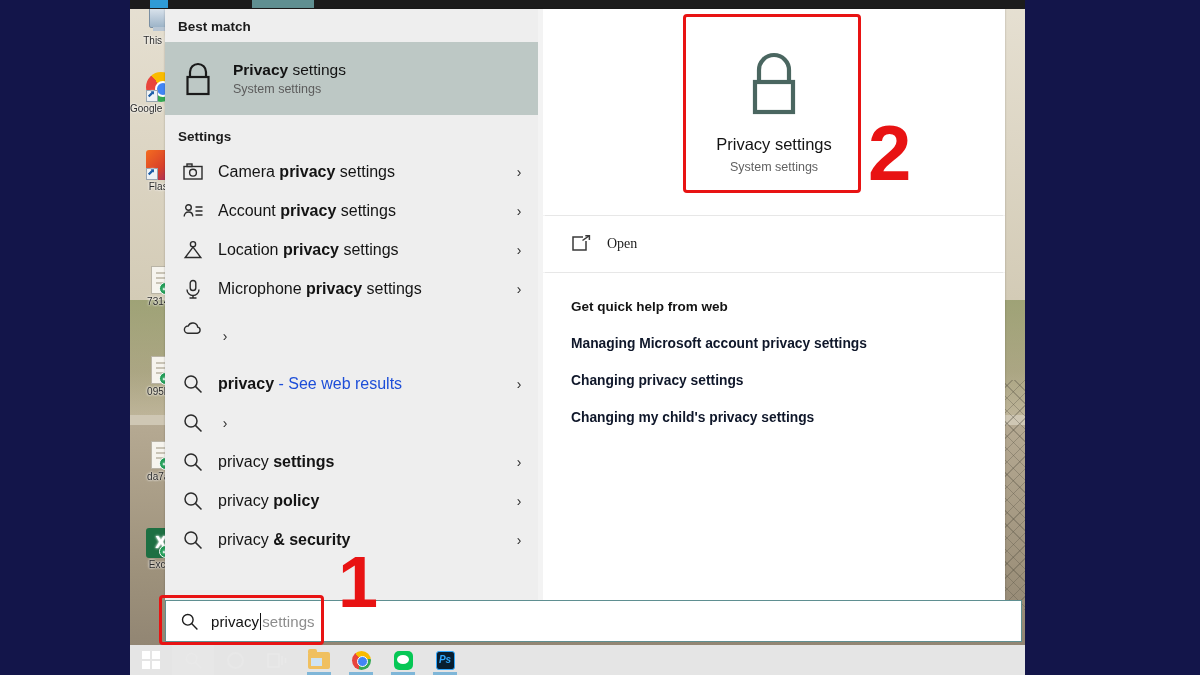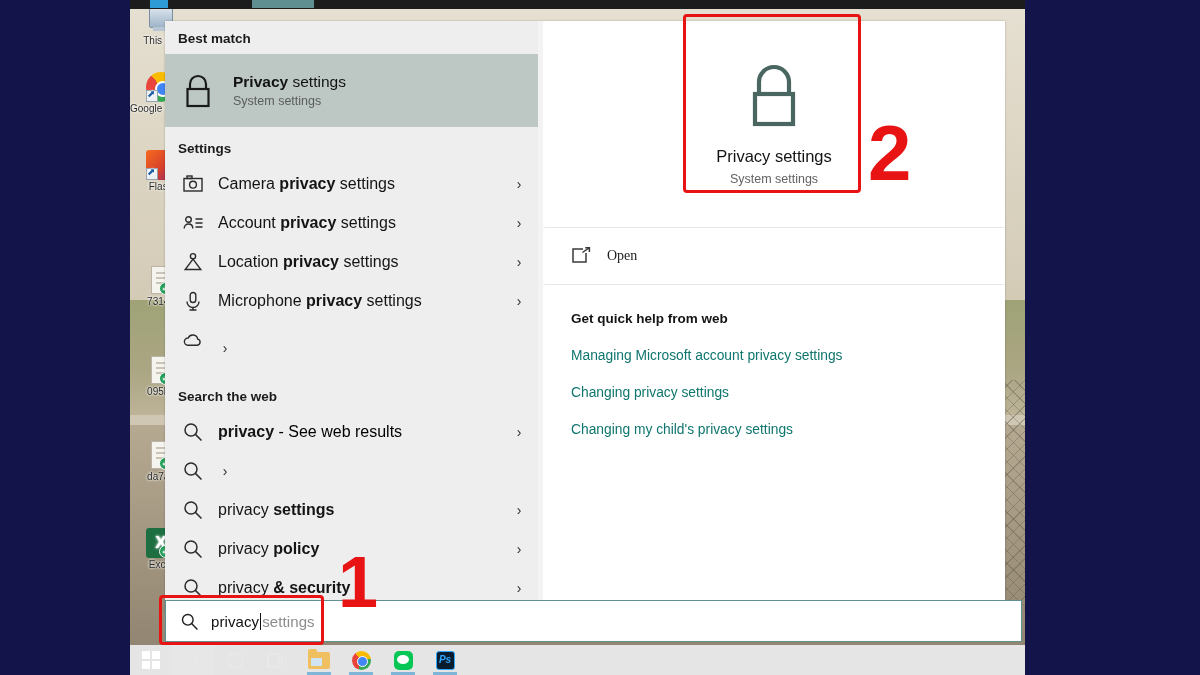--- a/index.html
+++ b/index.html
@@ -101,21 +101,20 @@
   }
   .top-tab-blue { position:absolute; left:150px; top:0; width:18px; height:8px; background:#2f9bd6; }
   .top-tab-teal { position:absolute; left:252px; top:0; width:62px; height:8px; background:#5f8f91; }
 
   
   .flyout {
     position:absolute; left:165px; top:9px; width:840px; height:591px;
     background:#eeeeee;
     box-shadow:0 0 2px rgba(0,0,0,.25);
     display:flex;
-    margin-top:12px;
   }
   .left-pane {
     width:373px; height:100%; background:#eeeeee; position:relative;
     overflow:hidden;
   }
   .right-pane {
     width:467px; height:100%; background:#f3f3f3; position:relative;
     padding-left:5px;
   }
 
@@ -139,21 +138,21 @@
   .row {
     display:flex; align-items:center; height:39px;
     padding:0 12px 0 17px; gap:14px; cursor:default;
   }
   .row.tall { height:56px; align-items:center; }
   .row .r-icon { width:22px; height:22px; flex:none; position:relative; color:#2b2b2b; }
   .row .r-label {
     flex:1; font-size:16px; color:#141414; line-height:17px;
   }
   .row .r-label b { font-weight:bold; }
-  .row .r-label .dim { color:#000000; }
+  .row .r-label .dim { color:#1d4ed8; }
   .row .chev { font-size:14px; color:#2b2b2b; flex:none; width:14px; text-align:center; }
 
   
   .r-icon svg, .bm-lock svg { display:block; width:100%; height:100%; }
 
   
   .preview-card {
     height:206px; background:#ffffff; display:flex; flex-direction:column;
     align-items:center; justify-content:center;
   }
@@ -165,21 +164,21 @@
 
   .open-row {
     height:56px; background:#fff; display:flex; align-items:center;
     gap:16px; padding-left:28px;font-family:Liberation Serif, serif;
   }
   .open-icon { width:20px; height:18px; position:relative; }
   .open-label { font-size:14px; color:#1b1b1b; }
 
   .help-block { background:#fff; padding:26px 0 0 28px; height:328px; }
   .help-head { font-size:13.5px; font-weight:bold; color:#141414; margin-bottom:22px; }
-  .help-link { font-size:13.8px; color:#0f766e; margin-bottom:22px; cursor:default; }
+  .help-link { font-size:13.8px; color:#0f172a; margin-bottom:22px; cursor:default;font-weight:bold; }
 
   
   .searchbar {
     position:absolute; left:165px; top:600px; width:857px; height:42px;
     background:#ffffff; border:1px solid #5f8f91;
     display:flex; align-items:center; padding-left:14px; gap:12px;
   }
   .sb-icon { width:19px; height:19px; flex:none; }
   .sb-text { font-size:15px; color:#111; letter-spacing:.1px; display:flex; align-items:center; }
   .sb-caret {
@@ -363,21 +362,20 @@
 
       <div class="row tall">
         <span class="r-icon" style="align-self:flex-start;margin-top:9px">
           <svg viewBox="0 0 22 22">
               <path d="M5.8 16.2a3.6 3.6 0 0 1 .4-7.2 5 5 0 0 1 9.5 1.1 3.1 3.1 0 0 1-.4 6.1z" fill="none" stroke="#2b2b2b" stroke-width="1.4"></path>
             </svg>
         </span>
         <span class="chev">›</span>
       </div>
 
-      <div class="section-head" style="padding-top:13px">Search the web</div>
 
       <div class="row">
         <span class="r-icon">
           <svg viewBox="0 0 22 22">
               <circle cx="9" cy="9" r="6" fill="none" stroke="#2b2b2b" stroke-width="1.5"></circle>
               <path d="M13.4 13.4 L19.5 19.5" stroke="#2b2b2b" stroke-width="1.5"></path>
             </svg>
         </span>
         <span class="r-label"><b>privacy</b><span class="dim"> - See web results</span></span>
         <span class="chev">›</span>

